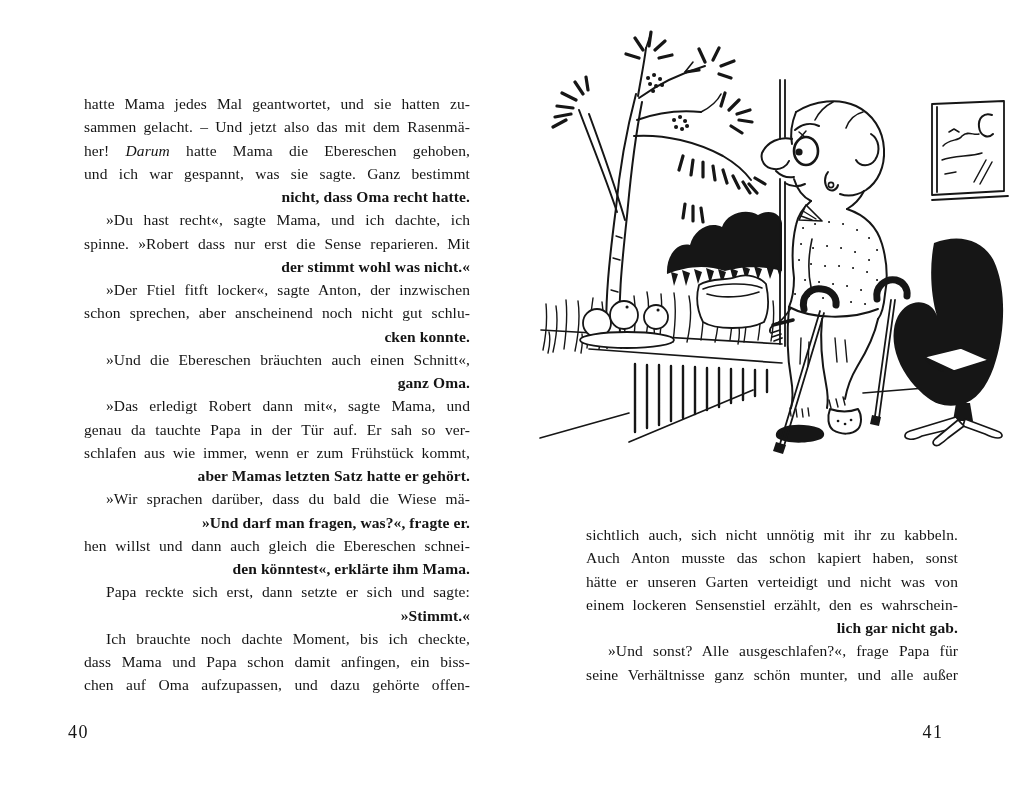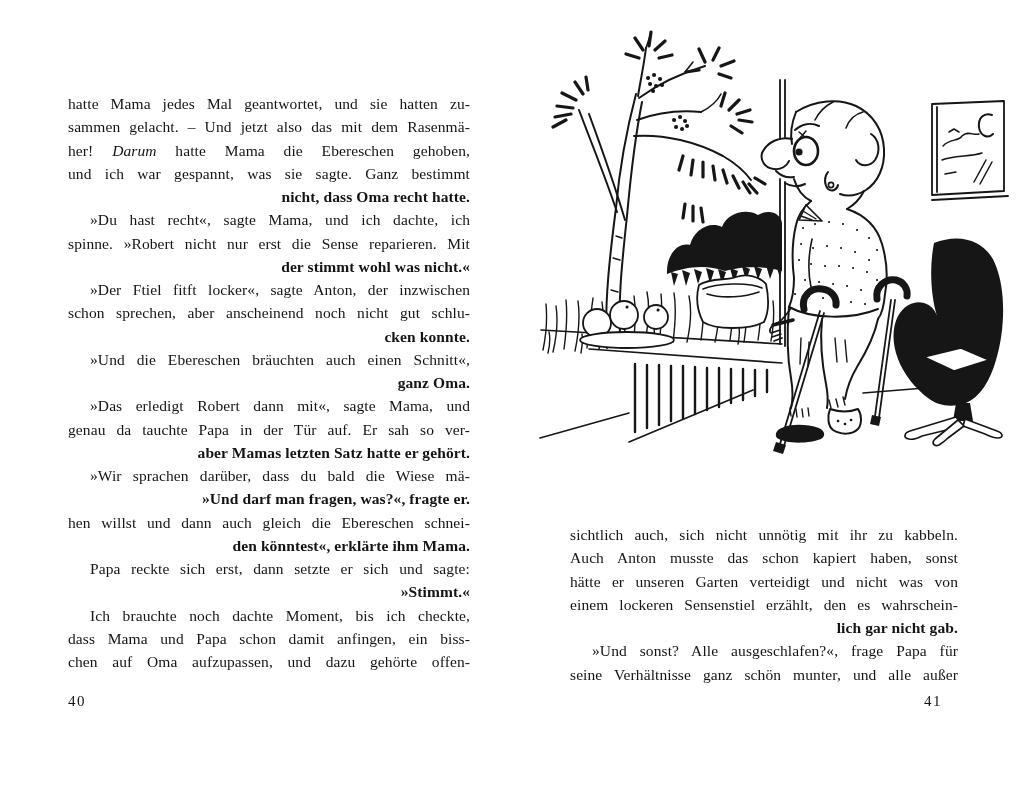--- a/index.html
+++ b/index.html
@@ -3,53 +3,54 @@
 <meta charset="utf-8">
 <style>
   html,body{margin:0;padding:0;}
   body{
     width:1020px;height:793px;position:relative;background:#ffffff;
     font-family:"Liberation Serif", serif;color:#141414;overflow:hidden;
   }
   .textblock{position:absolute;}
   .ln{
     font-size:15.5px;line-height:23.25px;height:23.25px;overflow:hidden;
-    letter-spacing:0.1px;white-space:nowrap;
+    letter-spacing:0.1px;white-space:nowrap;margin-left:16px;
   }
   .ln.j{white-space:normal;text-align:justify;text-align-last:justify;}
   .ln.l{text-align:right;font-weight:bold;}
   .ln.in{padding-left:22px;}
   .ln.j.in{text-indent:0;}
   .it{font-style:italic;}
   .page-num{
-    position:absolute;top:693px;font-size:15px;letter-spacing:1.5px;
+    position:absolute;top:722px;font-size:18px;letter-spacing:1.5px;
   }
   #illustration{position:absolute;left:533px;top:8px;}
 </style>
 </head>
 <body>
 
 <div>
 
   <div class="textblock" style="left:68px;top:92px;width:402px;">
     <div class="ln j">hatte Mama jedes Mal geantwortet, und sie hatten zu-</div>
     <div class="ln j">sammen gelacht. – Und jetzt also das mit dem Rasenmä-</div>
     <div class="ln j"><span>her! </span><span class="it">Darum</span><span> hatte Mama die Ebereschen gehoben,</span></div>
     <div class="ln j">und ich war gespannt, was sie sagte. Ganz bestimmt</div>
     <div class="ln l">nicht, dass Oma recht hatte.</div>
     <div class="ln j in">»Du hast recht«, sagte Mama, und ich dachte, ich</div>
-    <div class="ln j">spinne. »Robert nicht nur erst die Sense reparieren. Mit</div>
+    <div class="ln j">spinne. »Robert dass nur erst die Sense reparieren. Mit</div>
     <div class="ln l">der stimmt wohl was nicht.«</div>
     <div class="ln j in">»Der Ftiel fitft locker«, sagte Anton, der inzwischen</div>
     <div class="ln j">schon sprechen, aber anscheinend noch nicht gut schlu-</div>
     <div class="ln l">cken konnte.</div>
     <div class="ln j in">»Und die Ebereschen bräuchten auch einen Schnitt«,</div>
     <div class="ln l">ganz Oma.</div>
     <div class="ln j in">»Das erledigt Robert dann mit«, sagte Mama, und</div>
     <div class="ln j">genau da tauchte Papa in der Tür auf. Er sah so ver-</div>
+    <div class="ln j">schlafen aus wie immer, wenn er zum Frühstück kommt,</div>
     <div class="ln l">aber Mamas letzten Satz hatte er gehört.</div>
     <div class="ln j in">»Wir sprachen darüber, dass du bald die Wiese mä-</div>
     <div class="ln l in">»Und darf man fragen, was?«, fragte er.</div>
     <div class="ln j">hen willst und dann auch gleich die Ebereschen schnei-</div>
     <div class="ln l">den könntest«, erklärte ihm Mama.</div>
     <div class="ln j in">Papa reckte sich erst, dann setzte er sich und sagte:</div>
     <div class="ln l">»Stimmt.«</div>
     <div class="ln j in">Ich brauchte noch dachte Moment, bis ich checkte,</div>
     <div class="ln j">dass Mama und Papa schon damit anfingen, ein biss-</div>
     <div class="ln j">chen auf Oma aufzupassen, und dazu gehörte offen-</div>

